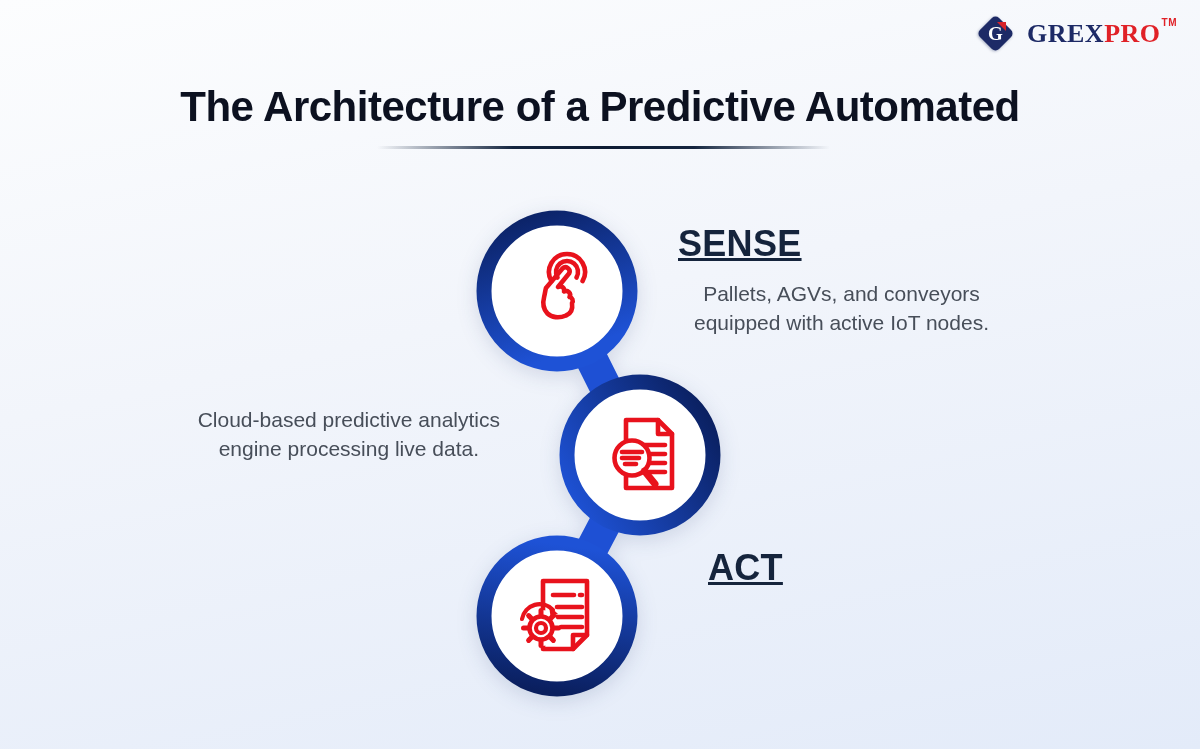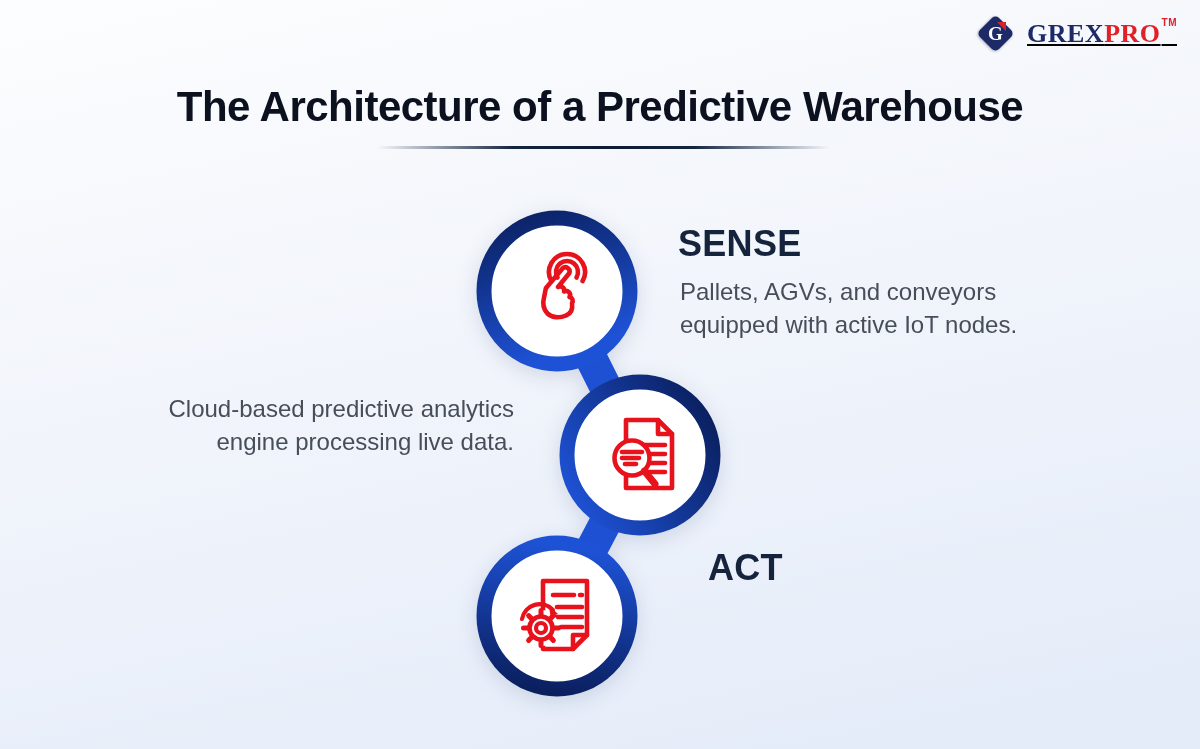--- a/index.html
+++ b/index.html
@@ -18,21 +18,21 @@
   }
   .logo-diamond-inner {
     position:absolute; inset:0; transform:rotate(-45deg);
     display:flex; align-items:center; justify-content:center;
   }
   .logo-g { font-family:"Liberation Serif", serif; font-weight:700; font-size:19px; color:#ffffff; line-height:1; }
   .logo-flag {
     position:absolute; top:2px; right:3px; width:9px; height:9px;
     background:#D6222A; clip-path:polygon(0 0, 100% 0, 100% 100%);
   }
-  .logo-word { font-family:"Liberation Serif", serif; font-weight:700; font-size:26px; letter-spacing:.5px; line-height:1; white-space:nowrap;text-decoration:underline; }
+  .logo-word { font-family:"Liberation Serif", serif; font-weight:700; font-size:26px; letter-spacing:.5px; line-height:1; white-space:nowrap; }
   .logo-grex { color:#1D2A66; }
   .logo-pro  { color:#E02127; }
   .logo-tm   { font-size:10px; color:#E02127; vertical-align:top; position:relative; top:-3px; left:1px; font-family:"Liberation Sans",sans-serif; font-weight:700; }
 
   
   .title {
     position:absolute; top:83px; left:0; width:100%; margin:0;
     text-align:center; font-size:42px; font-weight:700; color:#0C1120; letter-spacing:-.5px;
   }
   .title-divider {
@@ -41,42 +41,42 @@
   }
 
   
   .chain { position:absolute; left:0; top:0; width:1200px; height:749px; filter:drop-shadow(0 5px 10px rgba(20,40,100,.14)); }
   .icon { position:absolute; width:96px; height:96px; }
   .icon-sense   { left:509px; top:243px; }
   .icon-analyze { left:592px; top:407px; }
   .icon-act     { left:509px; top:568px; }
 
   
-  .step h2 { margin:0 0 11px; font-size:36px; font-weight:700; color:#15243C; letter-spacing:.3px; line-height:1.1; }
-  .step p  { margin:2px; font-size:24px; color:#474E59; line-height:1.38; white-space:pre-line; }
+  .step h2 { margin:0 0 11px; font-size:36px; font-weight:700; color:#15243C; letter-spacing:.3px; line-height:1.1;text-decoration:underline; }
+  .step p  { margin:16px; font-size:21px; color:#474E59; line-height:1.38; white-space:pre-line;text-align:center; }
   .step-sense   { position:absolute; left:678px; top:224px; }
   .step-analyze { position:absolute; right:684px; top:390px; text-align:right; }
   .step-act     { position:absolute; left:708px; top:548px; }
 </style>
 </head>
 <body>
 
 <div class="canvas">
 
   <header class="logo">
     <div class="logo-diamond">
       <div class="logo-diamond-inner">
         <span class="logo-g">G</span>
         <span class="logo-flag"></span>
       </div>
     </div>
     <div class="logo-word"><span class="logo-grex">GREX</span><span class="logo-pro">PRO</span><span class="logo-tm">TM</span></div>
   </header>
 
-  <h1 class="title">The Architecture of a Predictive Warehouse</h1>
+  <h1 class="title">The Architecture of a Predictive Automated</h1>
   <div class="title-divider"></div>
 
   <svg class="chain" viewBox="0 0 1200 749" xmlns="http://www.w3.org/2000/svg">
     <defs>
       <linearGradient id="gradRing1" x1="0" y1="0" x2="0.35" y2="1">
         <stop offset="0" stop-color="#0A1F5E"></stop>
           <stop offset="1" stop-color="#1E52D6"></stop>
       </linearGradient>
       <linearGradient id="gradRing2" x1="1" y1="0.2" x2="0" y2="0.8">
         <stop offset="0" stop-color="#0A1F5E"></stop>

